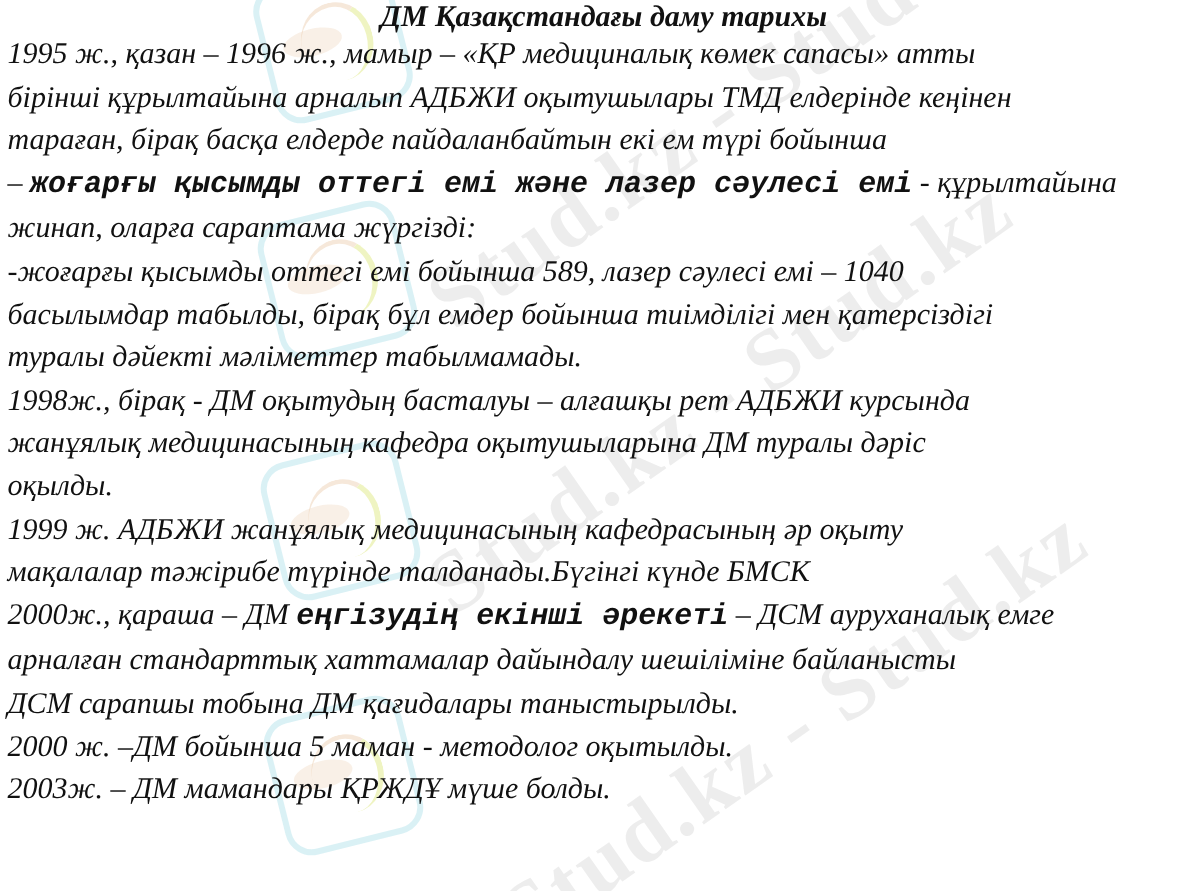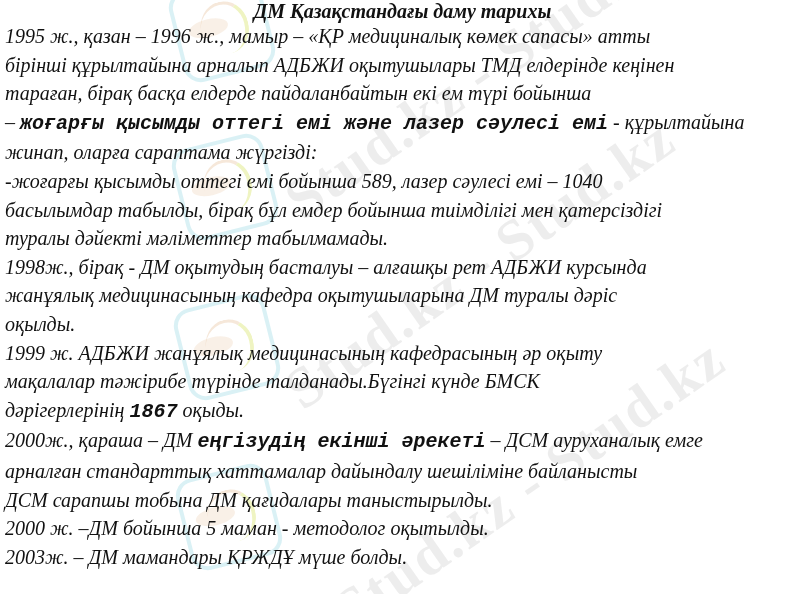--- a/index.html
+++ b/index.html
@@ -111,20 +111,19 @@
       <span class="line"><span>– </span><span class="b">жоғарғы қысымды оттегі емі және лазер сәулесі емі</span><span> - құрылтайына</span></span>
       <span class="line"><span>жинап, оларға сараптама жүргізді:</span></span>
       <span class="line"><span>-жоғарғы қысымды оттегі емі бойынша 589, лазер сәулесі емі – 1040</span></span>
       <span class="line"><span>басылымдар табылды, бірақ бұл емдер бойынша тиімділігі мен қатерсіздігі</span></span>
       <span class="line"><span>туралы дәйекті мәліметтер табылмамады.</span></span>
       <span class="line"><span>1998ж., бірақ - ДМ оқытудың басталуы – алғашқы рет АДБЖИ курсында</span></span>
       <span class="line"><span>жанұялық медицинасының кафедра оқытушыларына ДМ туралы дәріс</span></span>
       <span class="line"><span>оқылды.</span></span>
       <span class="line"><span>1999 ж. АДБЖИ жанұялық медицинасының кафедрасының әр оқыту</span></span>
       <span class="line"><span>мақалалар тәжірибе түрінде талданады.Бүгінгі күнде БМСК</span></span>
-      <span class="line"><span>дәрігерлерінің </span><span class="b">1867</span><span> оқыды.</span></span>
       <span class="line"><span>2000ж., қараша – ДМ </span><span class="b">еңгізудің екінші әрекеті</span><span> – ДСМ ауруханалық емге</span></span>
       <span class="line"><span>арналған стандарттық хаттамалар дайындалу шешіліміне байланысты</span></span>
       <span class="line"><span>ДСМ сарапшы тобына ДМ қағидалары таныстырылды.</span></span>
       <span class="line"><span>2000 ж. –ДМ бойынша 5 маман - методолог оқытылды.</span></span>
       <span class="line"><span>2003ж. – ДМ мамандары ҚРЖДҰ мүше болды.</span></span>
     </p>
 </div>
 
 </body></html>

